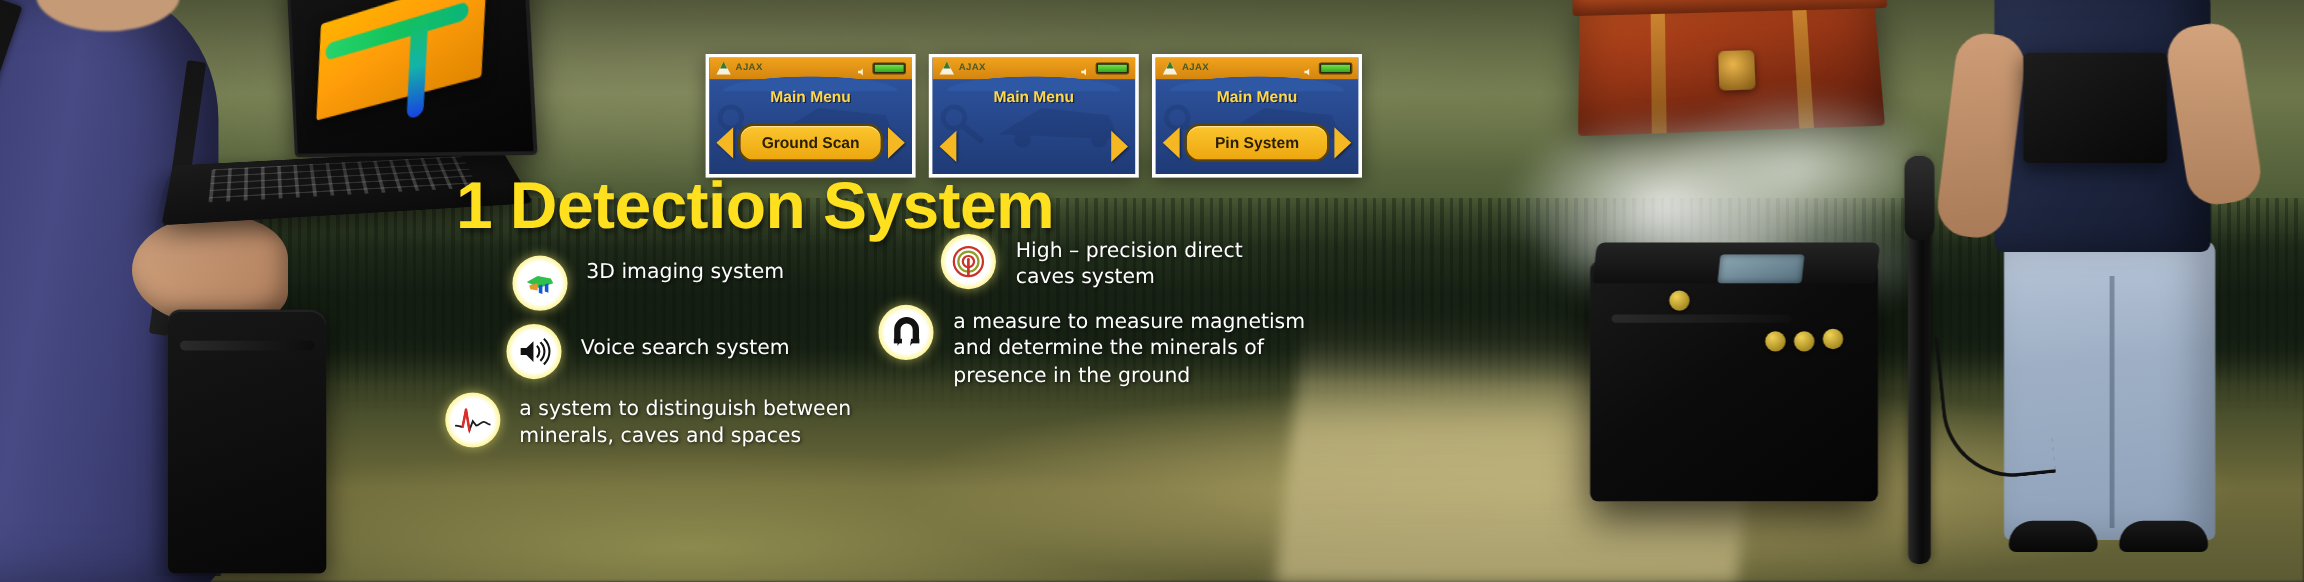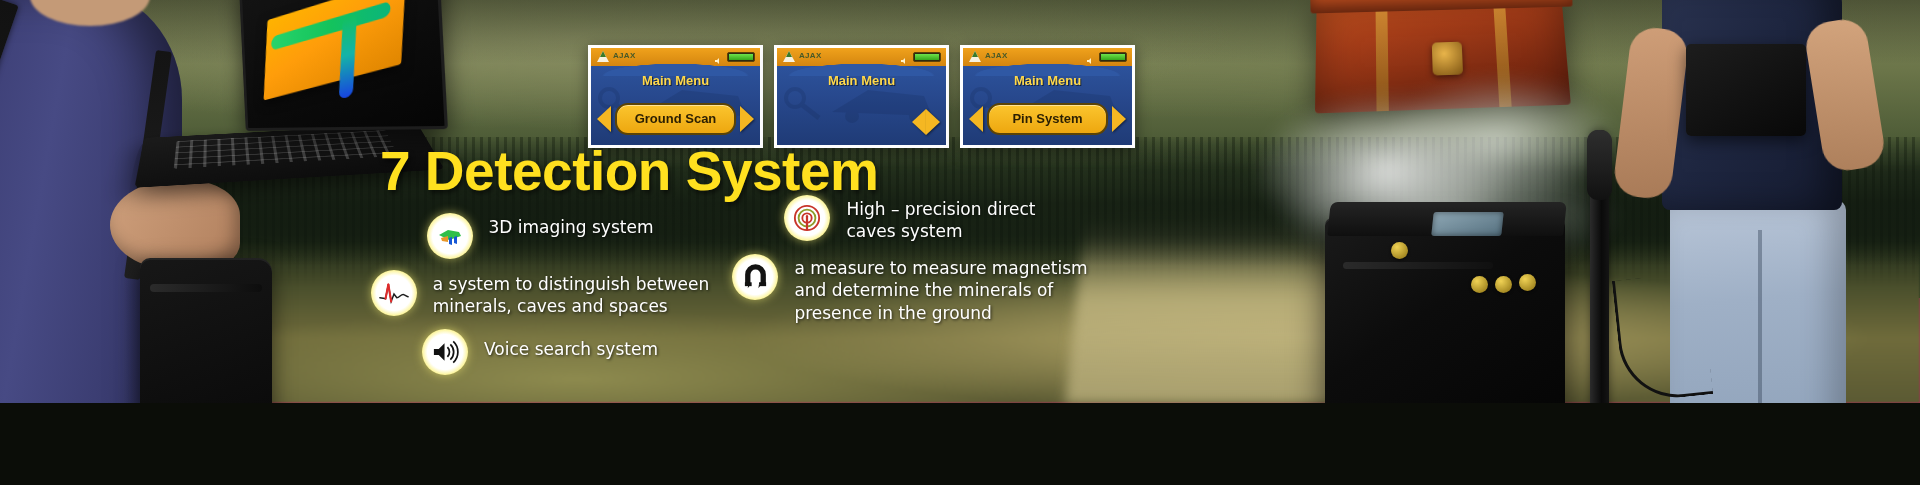--- a/index.html
+++ b/index.html
@@ -1,19 +1,19 @@
 <!DOCTYPE html>
 <html><head>
 <meta charset="utf-8">
 <style>
   html,body{margin:0;padding:0;background:#0b0d08;}
   .stage{
-    position:relative;width:1920px;height:403px;overflow:hidden;
+    position:relative;width:1920px;height:485px;overflow:hidden;
     font-family:"Liberation Sans", sans-serif;
-    background:#be185d;
+    background:#0f172a;
   }
 
   
   .bg{position:absolute;inset:0;}
   .bg-sky{
     position:absolute;left:0;top:0;width:100%;height:46%;
     background:
       radial-gradient(ellipse 55% 80% at 30% 20%, #8a8f63 0%, rgba(138,143,99,0) 62%),
       radial-gradient(ellipse 60% 90% at 62% 10%, #7d8558 0%, rgba(125,133,88,0) 60%),
       linear-gradient(180deg,#7e8458 0%, #6b7549 38%, #4e5c37 75%, #35412a 100%);
@@ -294,21 +294,21 @@
     text-shadow:1px 1px 0 rgba(0,0,0,.55);
   }
   .card-ghost{
     position:absolute;right:8px;top:34px;width:110px;height:42px;opacity:.16;
   }
   .card-ghost2{
     position:absolute;left:6px;top:38px;width:40px;height:34px;opacity:.16;
   }
   .card-row{
     position:absolute;left:0;right:0;bottom:10px;
-    display:flex;align-items:center;justify-content:flex-end;padding:0 6px;
+    display:flex;align-items:center;justify-content:space-between;padding:0 6px;
     box-sizing:border-box;
   }
   .arrow{
     width:0;height:0;border-top:13px solid transparent;border-bottom:13px solid transparent;
     filter:drop-shadow(1px 1px 1px rgba(0,0,0,.5));flex:none;
   }
   .arrow-l{border-right:14px solid #f5b722;}
   .arrow-r{border-left:14px solid #f5b722;}
   .card-btn{
     flex:1;margin:0 4px;height:28px;line-height:28px;text-align:center;
@@ -536,60 +536,60 @@
         <div class="card-row">
           <span class="arrow arrow-l"></span>
           <div class="card-btn">Pin System</div>
           <span class="arrow arrow-r"></span>
         </div>
       </div>
     </div>
 
   </div>
 
-  <div class="headline">7 Detection System</div>
+  <div class="headline">1 Detection System</div>
 
   <div class="features-left">
 
     <div class="feature">
       <span class="feat-icon">
         <svg viewBox="0 0 30 30" width="30" height="30">
           <path d="M4 14 L13 9 L24 11 L26 15 L14 19 Z" fill="#2fbf4a"></path>
           <path d="M6 17 L13 15 L13 21 L7 20 Z" fill="#e8972a"></path>
           <path d="M14 17 L17 16 L17 24 L14 23 Z" fill="#1557d6"></path>
           <path d="M19 16 L22 15 L22 23 L19 22 Z" fill="#1557d6"></path>
         </svg>
       </span>
       <span class="feat-text">3D imaging system</span>
     </div>
 
     <div class="feature">
       <span class="feat-icon">
-        <svg viewBox="0 0 34 26" width="32" height="26">
-          <path d="M2 18 C5 18 6 19 8 19 L11 4 L14 22 L17 14 L20 18 C23 18 25 13 28 15 C30 16 31 17 32 17" fill="none" stroke="#1c1c1c" stroke-width="1.6" stroke-linecap="round"></path>
-          <path d="M11 4 L14 22" fill="none" stroke="#e02b2b" stroke-width="2.2" stroke-linecap="round"></path>
-          <path d="M8 19 L11 4" fill="none" stroke="#e02b2b" stroke-width="2.2" stroke-linecap="round"></path>
-        </svg>
-      </span>
-      <span class="feat-text">
-        <span>a system to distinguish between</span><br>
-        <span>minerals, caves and spaces</span>
-      </span>
-    </div>
-
-    <div class="feature">
-      <span class="feat-icon">
         <svg viewBox="0 0 30 26" width="29" height="26">
           <polygon points="3,10 8,10 14,4 14,22 8,16 3,16" fill="#121212"></polygon>
           <path d="M17 8 A7 7 0 0 1 17 18" fill="none" stroke="#121212" stroke-width="1.8"></path>
           <path d="M20 5 A11 11 0 0 1 20 21" fill="none" stroke="#121212" stroke-width="1.8"></path>
           <path d="M23 2 A15 15 0 0 1 23 24" fill="none" stroke="#121212" stroke-width="1.8"></path>
         </svg>
       </span>
       <span class="feat-text f-sp">Voice search system</span>
+    </div>
+
+    <div class="feature">
+      <span class="feat-icon">
+        <svg viewBox="0 0 34 26" width="32" height="26">
+          <path d="M2 18 C5 18 6 19 8 19 L11 4 L14 22 L17 14 L20 18 C23 18 25 13 28 15 C30 16 31 17 32 17" fill="none" stroke="#1c1c1c" stroke-width="1.6" stroke-linecap="round"></path>
+          <path d="M11 4 L14 22" fill="none" stroke="#e02b2b" stroke-width="2.2" stroke-linecap="round"></path>
+          <path d="M8 19 L11 4" fill="none" stroke="#e02b2b" stroke-width="2.2" stroke-linecap="round"></path>
+        </svg>
+      </span>
+      <span class="feat-text">
+        <span>a system to distinguish between</span><br>
+        <span>minerals, caves and spaces</span>
+      </span>
     </div>
 
   </div>
 
   <div class="features-right">
 
     <div class="feature">
       <span class="feat-icon">
         <svg viewBox="0 0 30 30" width="28" height="28">
           <circle cx="15" cy="15" r="13" fill="none" stroke="#c8342a" stroke-width="2"></circle>

